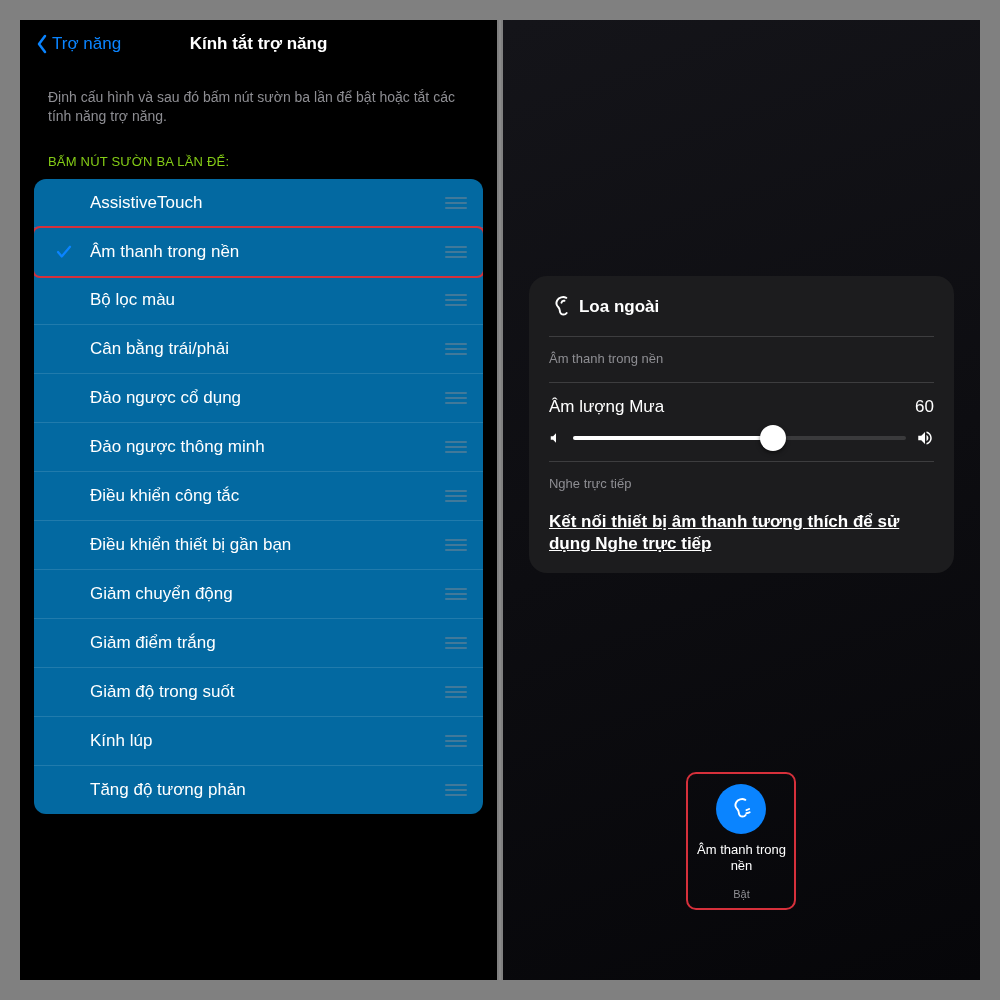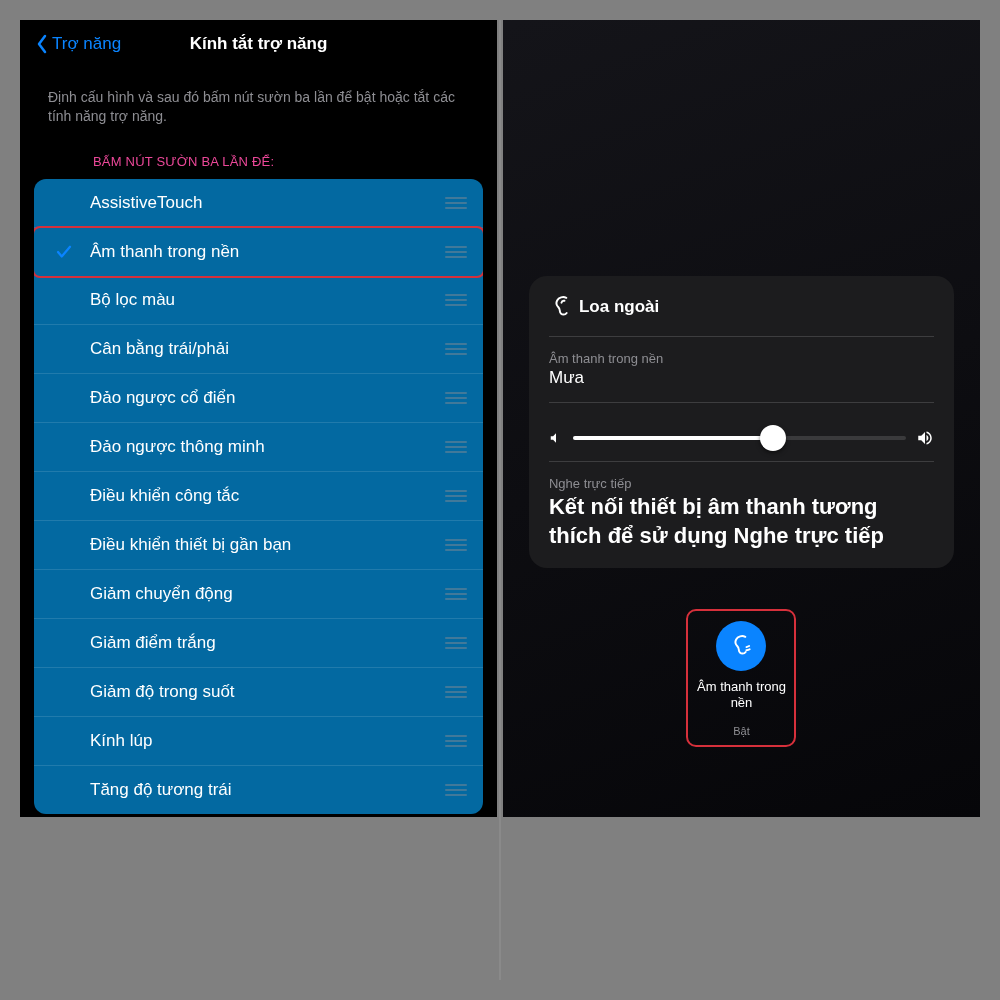--- a/index.html
+++ b/index.html
@@ -7,21 +7,21 @@
     width: 1000px;
     height: 1000px;
     background: #808080;
     font-family: -apple-system, BlinkMacSystemFont, "Segoe UI", Helvetica, Arial, sans-serif;
     display: flex;
     padding: 20px;
     gap: 2px;
   }
   .phone-panel {
     width: 479px;
-    height: 797px;
+    height: 960px;
     background: #000;
     position: relative;
     overflow: hidden;
   }
   .right-panel {
     background: #000;
     position: relative;
   }
   .right-panel::before {
     content: "";
@@ -61,25 +61,24 @@
     font-weight: 600;
     pointer-events: none;
   }
   .intro-text {
     color: #8e8e93;
     font-size: 14px;
     line-height: 1.35;
     padding: 20px 28px 0 28px;
   }
   .section-header {
-    color: #ec4899;
+    color: #84cc16;
     font-size: 13px;
     padding: 28px 28px 10px 28px;
     letter-spacing: 0.2px;
-    margin-left: 45px;
   }
   .list-card {
     margin: 0 14px;
     background: #0369a1;
     border-radius: 12px;
     overflow: hidden;
   }
   .list-row {
     display: flex;
     align-items: center;
@@ -192,26 +191,27 @@
     border-radius: 50%;
     transform: translate(-50%, -50%);
     box-shadow: 0 2px 4px rgba(0,0,0,0.5);
   }
   .listen-section {
     padding-top: 14px;
   }
   .listen-title {
     font-size: 13px;
     color: #8e8e93;
-    margin-bottom: 2px;
+    margin-bottom: 20px;
   }
   .listen-body {
-    font-size: 22px;
+    font-size: 17px;
     font-weight: 600;
     line-height: 1.3;
+    text-decoration: underline;
   }
 
   
   .cc-tile {
     position: absolute;
     bottom: 70px;
     left: 50%;
     transform: translateX(-50%);
     width: 110px;
     padding: 10px 6px 8px 6px;
@@ -295,21 +295,21 @@
         <div class="checkmark-slot"></div>
         <span>Cân bằng trái/phải</span>
         <div class="drag-handle">
           <span></span>
           <span></span>
           <span></span>
         </div>
       </div>
       <div class="list-row">
         <div class="checkmark-slot"></div>
-        <span>Đảo ngược cổ điển</span>
+        <span>Đảo ngược cổ dụng</span>
         <div class="drag-handle">
           <span></span>
           <span></span>
           <span></span>
         </div>
       </div>
       <div class="list-row">
         <div class="checkmark-slot"></div>
         <span>Đảo ngược thông minh</span>
         <div class="drag-handle">
@@ -367,21 +367,21 @@
         <div class="checkmark-slot"></div>
         <span>Kính lúp</span>
         <div class="drag-handle">
           <span></span>
           <span></span>
           <span></span>
         </div>
       </div>
       <div class="list-row">
         <div class="checkmark-slot"></div>
-        <span>Tăng độ tương trái</span>
+        <span>Tăng độ tương phản</span>
         <div class="drag-handle">
           <span></span>
           <span></span>
           <span></span>
         </div>
       </div>
     </div>
 </div>
 
 <div class="sep"></div>
@@ -392,24 +392,27 @@
     <div class="card-header">
       <svg width="26" height="26" viewBox="0 0 24 24" fill="none" stroke="#fff" stroke-width="1.8" stroke-linecap="round" stroke-linejoin="round">
         <path d="M16 3.5C13 2 9 3 7.5 6c-1.2 2.3-.5 4.5 1 6 1 1 1.5 2.2 1.5 3.5 0 2 1.5 3.5 3.5 3.5 1.2 0 2.2-.6 2.8-1.5"></path>
         <path d="M11.5 8c.3-1.2 1.5-2 2.8-1.7"></path>
       </svg>
       <div class="card-title">Loa ngoài</div>
     </div>
 
     <div class="subsection">
       <div class="small-label">Âm thanh trong nền</div>
-      <div class="value-text">Mưa</div>
     </div>
 
     <div class="subsection">
+      <div class="volume-row">
+        <span>Âm lượng Mưa</span>
+        <span>60</span>
+      </div>
       <div class="slider-row">
         <svg width="14" height="14" viewBox="0 0 24 24" fill="#fff">
             <path d="M3 9v6h4l5 5V4L7 9H3z"></path>
           </svg>
         <div class="slider-track">
           <div class="slider-fill" id="slider-fill" style="width: 60%;"></div>
           <div class="slider-thumb" id="slider-thumb" style="left: 60%;"></div>
         </div>
         <svg width="18" height="18" viewBox="0 0 24 24" fill="#fff">
             <path d="M3 9v6h4l5 5V4L7 9H3z"></path>

